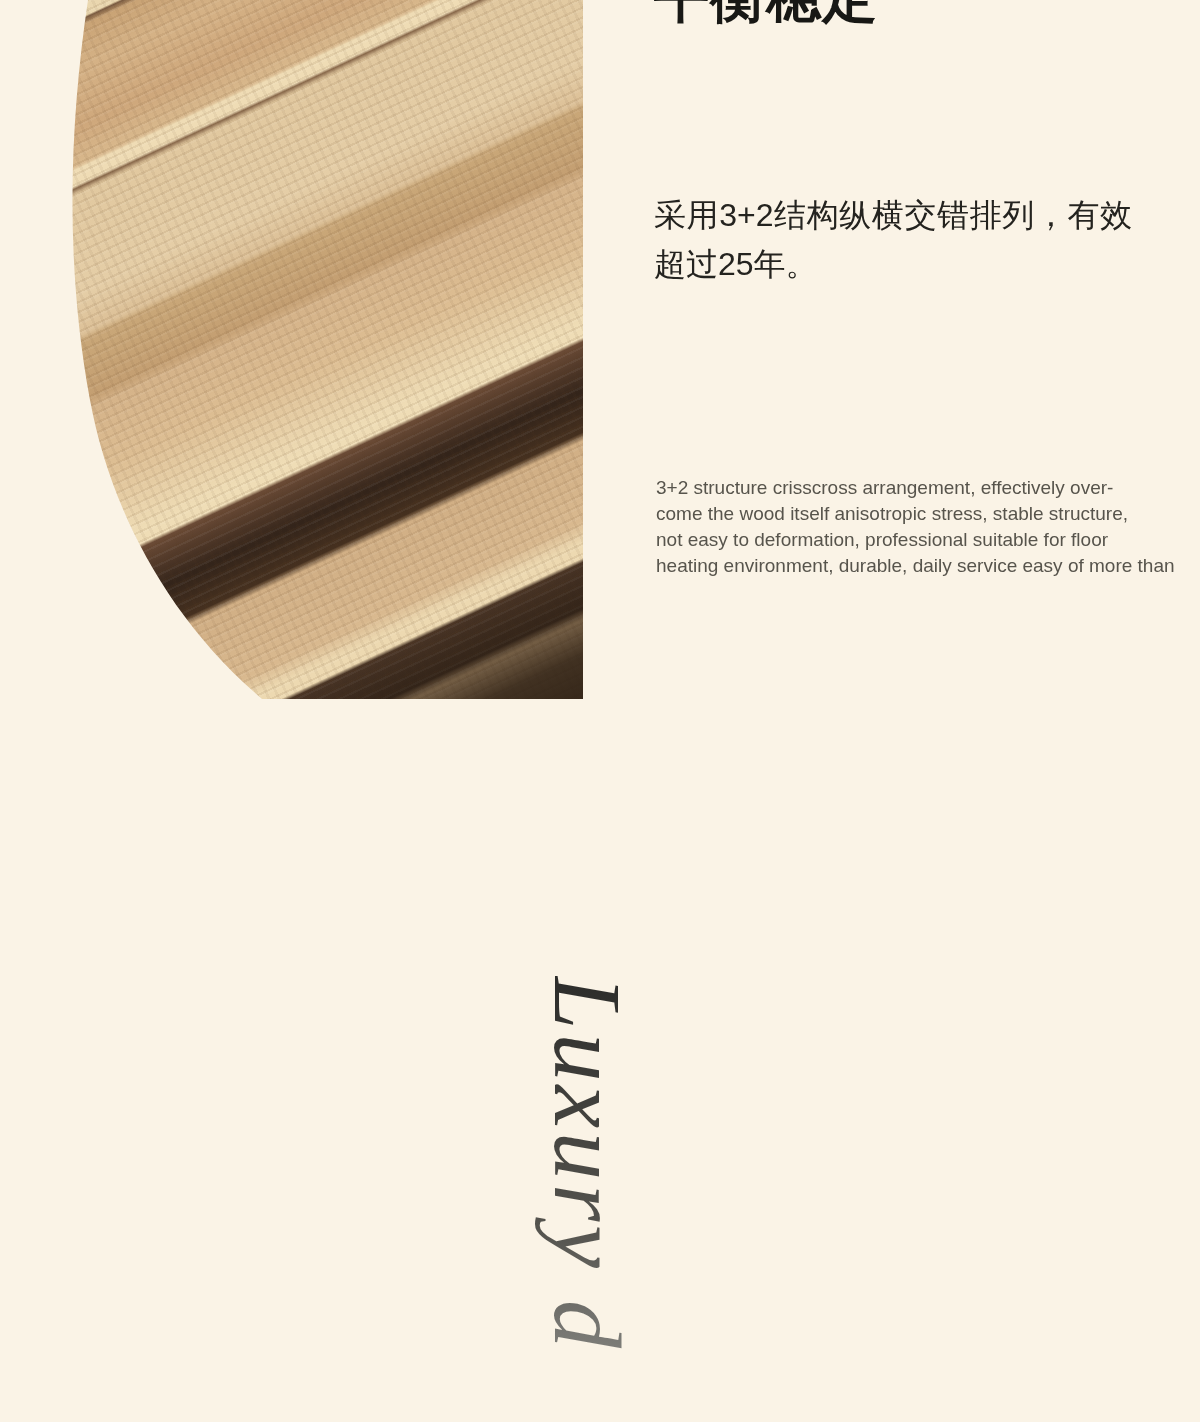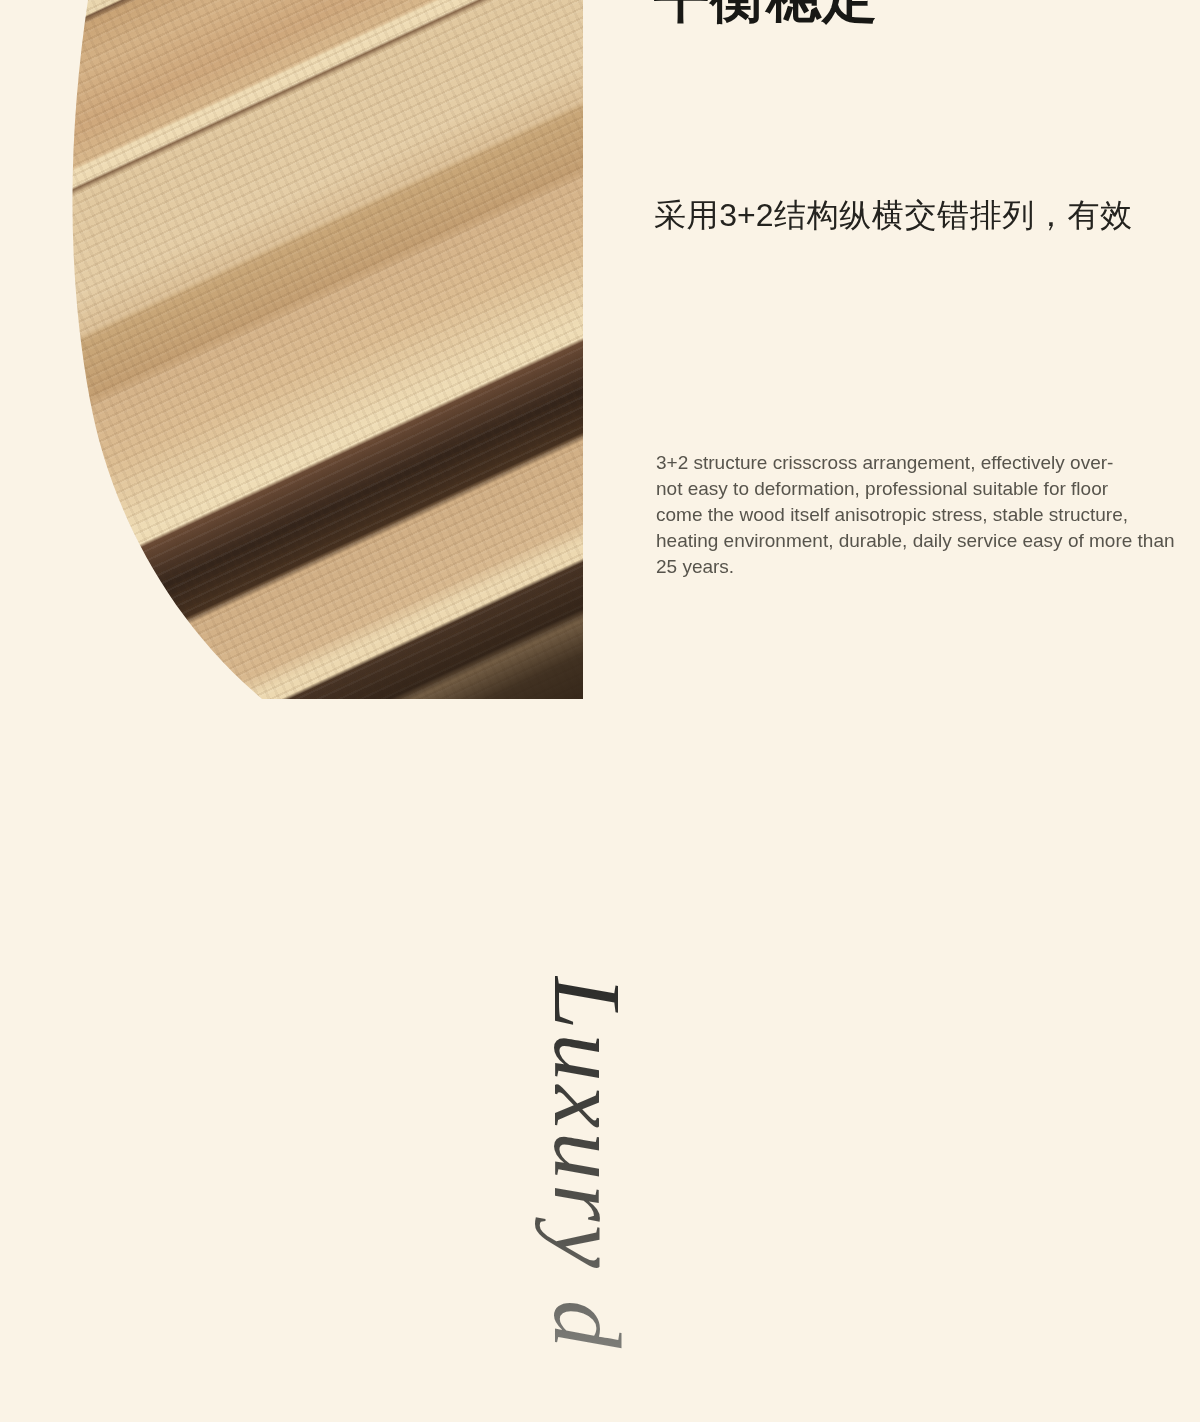--- a/index.html
+++ b/index.html
@@ -38,21 +38,21 @@
   
   .cn{
     position:absolute;left:654px;top:191px;width:478px;
     color:#24231f;
     font-size:32px;line-height:49px;
   }
   .cn .line{white-space:nowrap;}
   .cn .line.just{text-align:justify;text-align-last:justify;}
   
   .en{
-    position:absolute;left:656px;top:450px;width:424px;
+    position:absolute;left:656px;top:475px;width:424px;
     color:#57544c;
     font-size:19px;line-height:26px;
   }
   .en .line{white-space:nowrap;}
   .en .line.just{text-align:justify;text-align-last:justify;}
   
   .luxury{
     position:absolute;left:642px;top:976px;
     width:640px;height:110px;
     transform:rotate(90deg);
@@ -72,25 +72,25 @@
 <body>
 
 <div class="page">
 
   <div class="wood-clip"></div>
 
   <h1 class="heading">平衡稳定</h1>
 
   <div class="cn">
     <div class="line just">采用3+2结构纵横交错排列，有效</div>
+    <div class="line">超过25年。</div>
   </div>
 
   <div class="en">
     <div class="line just">3+2 structure crisscross arrangement, effectively over-</div>
+    <div class="line just">come the wood itself anisotropic stress, stable structure,</div>
     <div class="line just">not easy to deformation, professional suitable for floor</div>
-    <div class="line just">come the wood itself anisotropic stress, stable structure,</div>
     <div class="line just">heating environment, durable, daily service easy of more than</div>
-    <div class="line">25 years.</div>
   </div>
 
   <div class="luxury">Luxury d</div>
 
 </div>
 
 </body></html>

